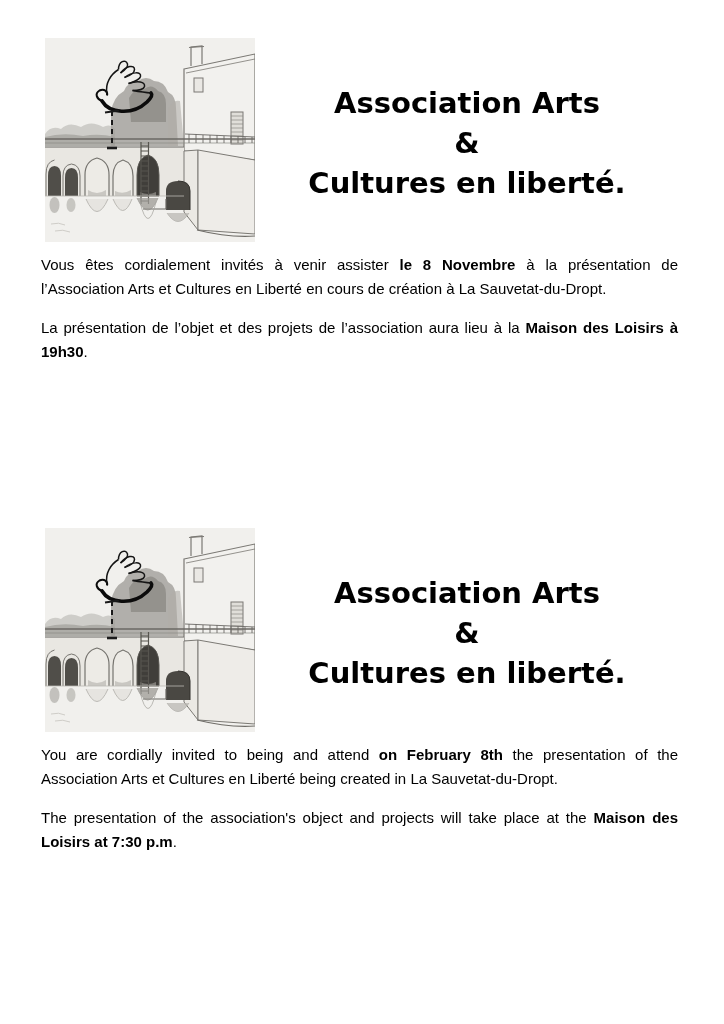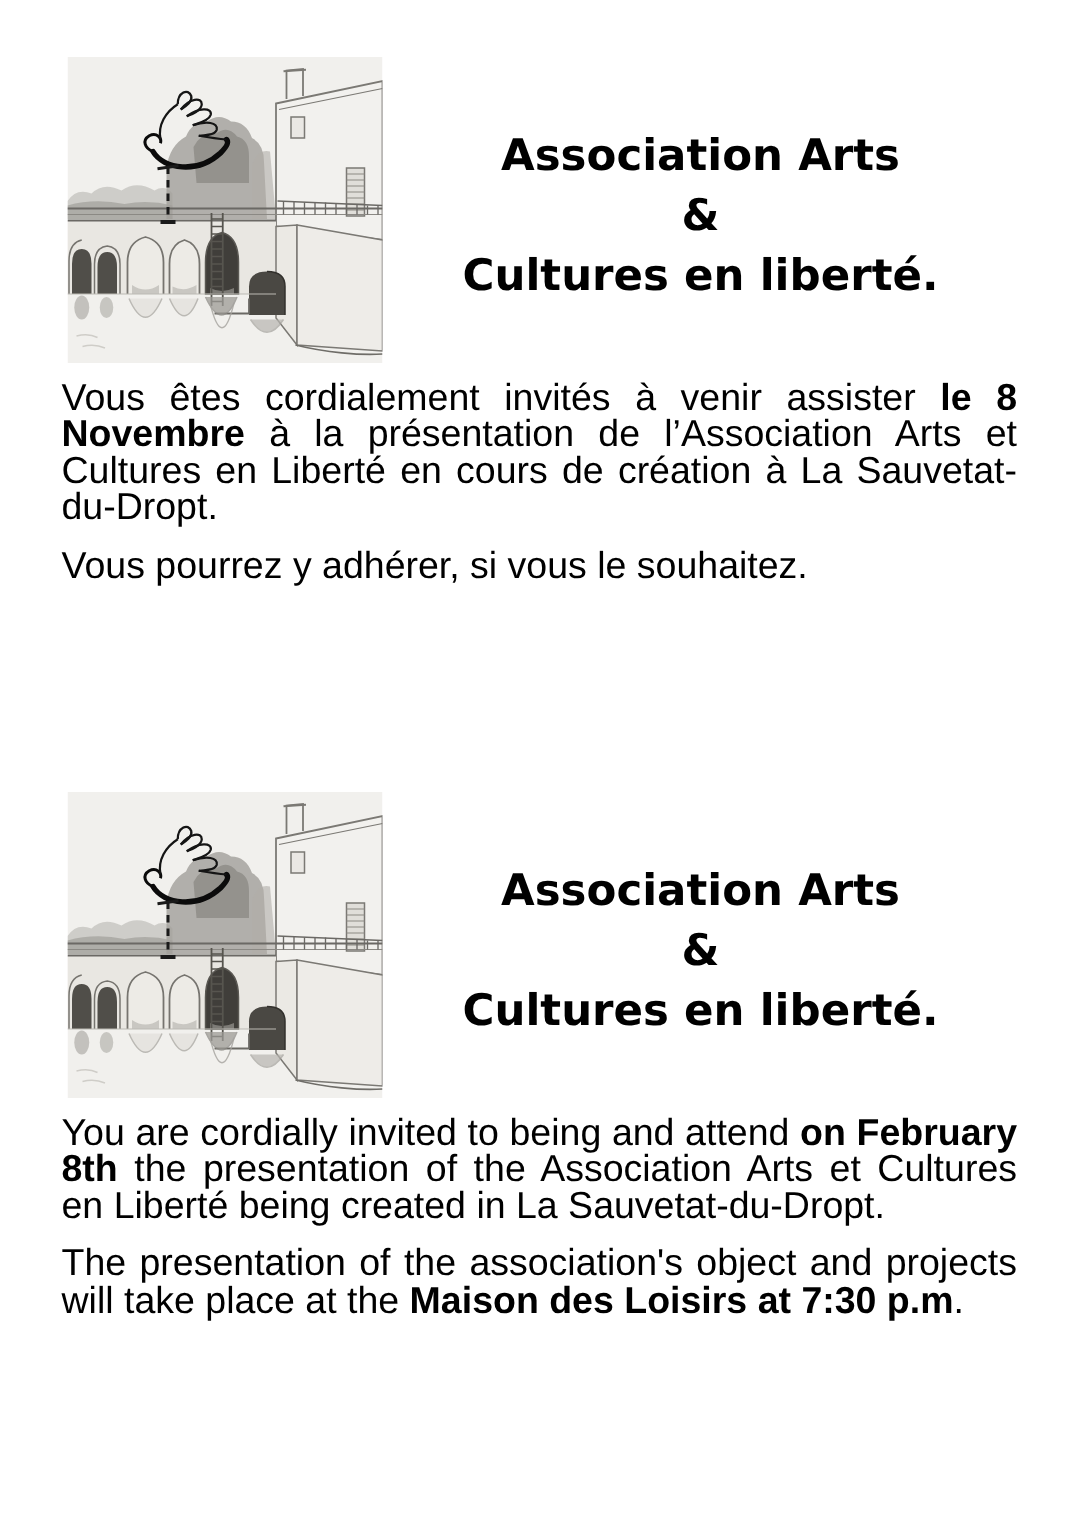--- a/index.html
+++ b/index.html
@@ -7,21 +7,21 @@
         font-family:"Liberation Sans",sans-serif;color:#000;}
   .invite{position:absolute;left:0;width:724px;height:490px;}
   .invite.s1{top:0;}
   .invite.s2{top:490px;}
   .art{position:absolute;left:45px;top:38px;width:210px;height:204px;margin:0;}
   .art svg{display:block;width:210px;height:204px;}
   .title{position:absolute;left:243px;top:83px;width:448px;text-align:center;
          font-family:"DejaVu Sans","Liberation Sans",sans-serif;font-weight:700;
          font-size:29px;line-height:40px;color:#000;}
   .body{position:absolute;left:41px;top:253px;width:637px;
-        font-size:25px;line-height:24.4px;text-align:justify;color:#000;}
+        font-size:15px;line-height:24.4px;text-align:justify;color:#000;}
   .body p{margin:0 0 14px 0;}
   .body b{font-weight:bold;}
   .defs-holder{position:absolute;width:0;height:0;overflow:hidden;}
 </style>
 </head>
 <body>
 
 <svg class="defs-holder" aria-hidden="true">
   <defs>
     <g id="bridge-art">
@@ -105,21 +105,21 @@
           <use href="#bridge-art"></use>
         </svg>
     </figure>
     <div class="title">
       <div>Association Arts</div>
       <div>&amp;</div>
       <div>Cultures en liberté.</div>
     </div>
     <div class="body">
         <p><span>Vous êtes cordialement invités à venir assister </span><b>le 8 Novembre</b><span> à la présentation de l’Association Arts et Cultures en Liberté en cours de création à La Sauvetat-du-Dropt.</span></p>
-        <p><span>Vous pourrez y adhérer, si vous le souhaitez.</span></p>
+        <p><span>La présentation de l’objet et des projets de l’association aura lieu à la </span><b>Maison des Loisirs à 19h30</b><span>.</span></p>
       </div>
   </section>
 
   <section class="invite s2">
     <figure class="art">
       <svg viewBox="0 0 210 204">
           <use href="#bridge-art"></use>
         </svg>
     </figure>
     <div class="title">

